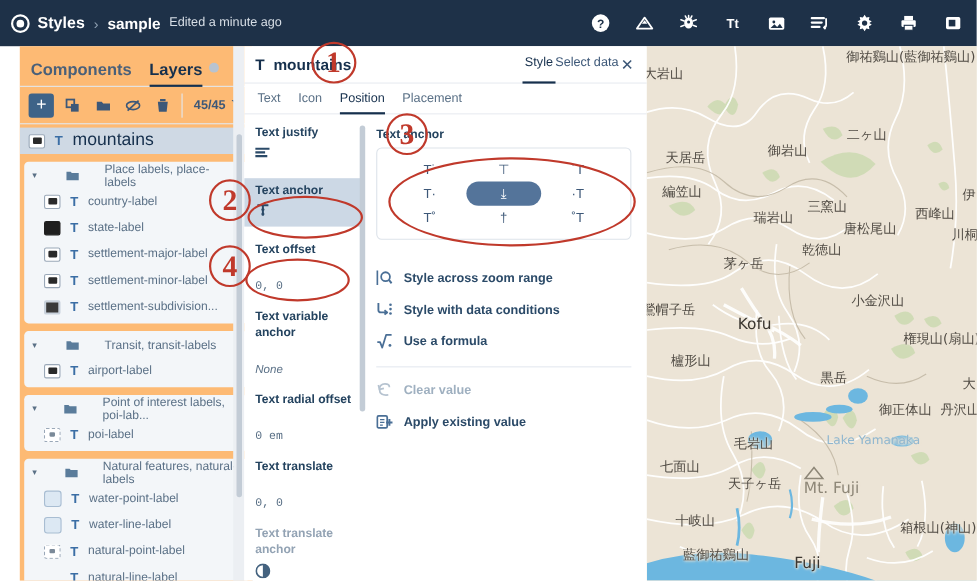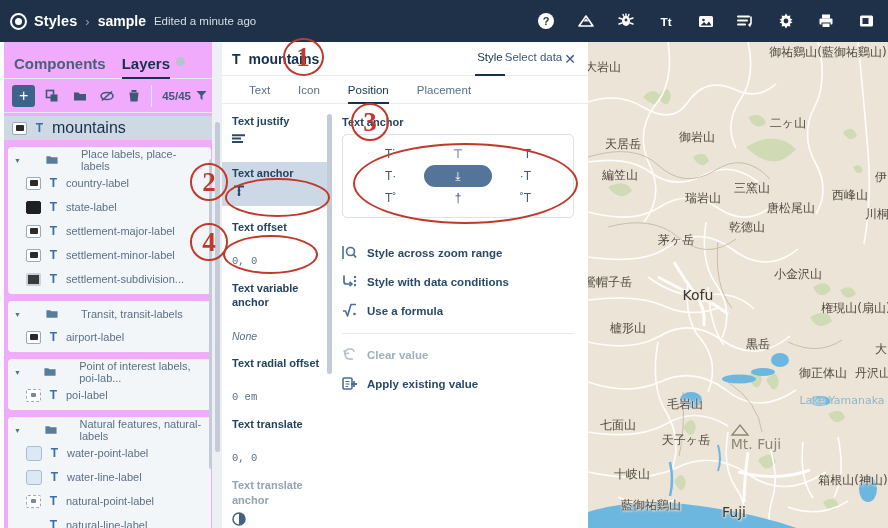--- a/index.html
+++ b/index.html
@@ -36,22 +36,22 @@
     padding-right: 2px;
   }
   .tb-ico {
     width: 20px; height: 20px; display: flex; align-items: center;
     justify-content: center; color: #fff; cursor: pointer;
   }
   .tb-ico svg { display: block; }
 
   
   .left-panel {
-    position: absolute; left: 4px; top: 42px; width: 212px; height: 486px;
-    background: #f0abfc; border-right: 1px solid #dfe4ea; overflow: hidden;
+    position: absolute; left: 18px; top: 42px; width: 212px; height: 486px;
+    background: #fdba74; border-right: 1px solid #dfe4ea; overflow: hidden;
   }
   .lp-tabs {
     display: flex; align-items: flex-end; gap: 16px;
     padding: 10px 10px 0 10px; height: 36px;
   }
   .lp-tab {
     font-size: 15px; font-weight: bold; color: #4a6079; cursor: pointer;
     padding-bottom: 6px; position: relative;
   }
   .lp-tab.active { color: #16304d; }
@@ -142,22 +142,22 @@
   .mid-head-right { margin-left: auto; display: flex; align-items: center; gap: 2px; }
   .mh-link { font-size: 11.5px; color: #3d5878; cursor: pointer; padding-bottom: 4px; position: relative; }
   .mh-link.active { color: #16304d; font-weight: normal; }
   .mh-link.active::after {
     content: ""; position: absolute; left: -2px; right: -2px; bottom: -9px;
     height: 2px; background: #16304d;
   }
   .mh-close { font-size: 14px; color: #3d5878; cursor: pointer; line-height: 1; }
 
   .mid-subtabs {
-    display: flex; gap: 28px; height: 28px;
-    padding: 0 27px; border-bottom: 1px solid #e8ecf1;
+    display: flex; gap: 16px; height: 28px;
+    padding: 0 12px; border-bottom: 1px solid #e8ecf1;
   }
   .st { font-size: 11.5px; color: #5a7086; cursor: pointer; position: relative; height: 28px; line-height: 28px; }
   .st.active { color: #16304d; }
   .st.active::after {
     content: ""; position: absolute; left: 0; right: 0; bottom: 0; height: 2px; background: #16304d;
   }
 
   .mid-body { display: flex; height: 422px; }
   .prop-col {
     width: 108px; padding: 10px 8px 0 10px; flex: none;
@@ -207,21 +207,21 @@
     background: #ece4d6; overflow: hidden;
   }
   .map-svg { position: absolute; left: 0; top: 0; }
   .mlabel {
     position: absolute; color: #2f2b27; font-size: 12px;
     font-family: "DejaVu Sans", sans-serif; white-space: nowrap;
     text-shadow: 0 0 3px #ece4d6, 0 0 2px #ece4d6, 1px 1px 2px #ece4d6;
     transform: translate(-50%, -50%);
   }
   .mlabel.city { font-size: 14px; color: #3a3630; }
-  .mlabel.water { color: #8fb6cf; font-size: 11px; font-style: normal; margin-left: 48px; }
+  .mlabel.water { color: #8fb6cf; font-size: 11px; font-style: normal; }
   .mlabel.peak { color: #4f4a43; }
 
   
   .anno { position: absolute; pointer-events: none; }
   .anno-num {
     position: absolute; color: #c0392b; font-size: 27px; font-weight: bold;
     font-family: "Liberation Serif", serif;
     transform: translate(-50%, -50%); pointer-events: none;
   }
   .anno-circ {
@@ -702,34 +702,34 @@
       </g>
 
       <g>
         <path d="M144 393 L152 383 L160 393 Z" fill="none" stroke="#8e8778" stroke-width="1.4"></path>
       </g>
     </svg>
 
     <div class="mlabel peak" style="left:240px;top:10px">御祐鷄山(藍御祐鷄山)</div>
     <div class="mlabel peak" style="left:15px;top:25px">大岩山</div>
     <div class="mlabel peak" style="left:200px;top:81px">二ヶ山</div>
-    <div class="mlabel peak" style="left:109px;top:95px">御岩山</div>
+    <div class="mlabel peak" style="left:128px;top:95px">御岩山</div>
     <div class="mlabel peak" style="left:35px;top:102px">天居岳</div>
     <div class="mlabel peak" style="left:32px;top:133px">編笠山</div>
     <div class="mlabel peak" style="left:164px;top:146px">三窯山</div>
     <div class="mlabel peak" style="left:293px;top:135px">伊</div>
     <div class="mlabel peak" style="left:262px;top:153px">西峰山</div>
     <div class="mlabel peak" style="left:115px;top:156px">瑞岩山</div>
     <div class="mlabel peak" style="left:203px;top:166px">唐松尾山</div>
     <div class="mlabel peak" style="left:289px;top:172px">川桐</div>
     <div class="mlabel peak" style="left:159px;top:185px">乾徳山</div>
     <div class="mlabel peak" style="left:88px;top:198px">茅ヶ岳</div>
     <div class="mlabel peak" style="left:210px;top:232px">小金沢山</div>
     <div class="mlabel peak" style="left:20px;top:240px">鶯帽子岳</div>
-    <div class="mlabel city" style="left:110px;top:253px">Kofu</div>
+    <div class="mlabel city" style="left:98px;top:253px">Kofu</div>
     <div class="mlabel peak" style="left:268px;top:266px">権現山(扇山)</div>
     <div class="mlabel peak" style="left:40px;top:286px">櫨形山</div>
     <div class="mlabel peak" style="left:170px;top:302px">黒岳</div>
     <div class="mlabel peak" style="left:293px;top:307px">大</div>
     <div class="mlabel peak" style="left:235px;top:331px">御正体山</div>
     <div class="mlabel peak" style="left:285px;top:331px">丹沢山</div>
     <div class="mlabel water" style="left:206px;top:358px">Lake Yamanaka</div>
     <div class="mlabel peak" style="left:97px;top:362px">毛岩山</div>
     <div class="mlabel peak" style="left:30px;top:383px">七面山</div>
     <div class="mlabel peak" style="left:98px;top:398px">天子ヶ岳</div>

